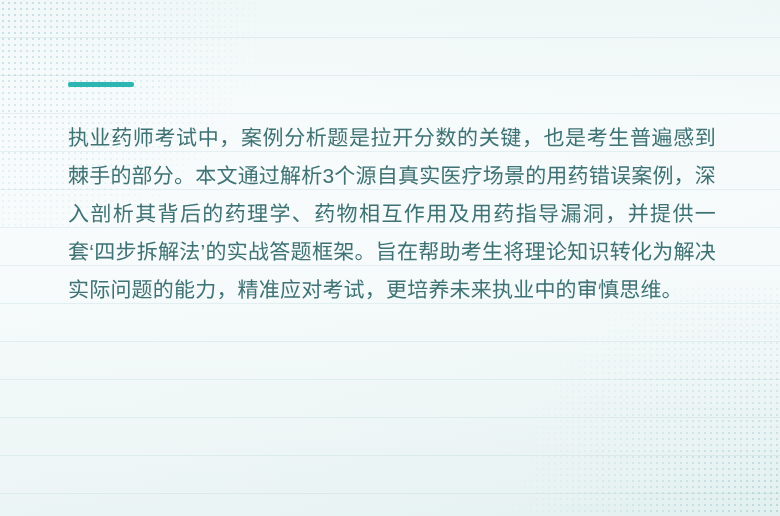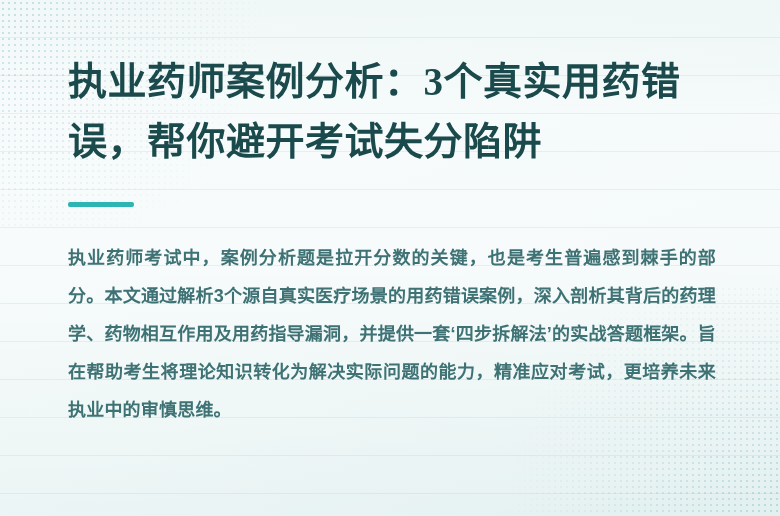--- a/index.html
+++ b/index.html
@@ -107,42 +107,40 @@
     width: 66px;
     height: 5px;
     border-radius: 2px;
     background: #2cb5b3;
   }
 
   .summary {
     margin: 0;
     margin-top: 32px;
     font-family: "Liberation Sans", "DejaVu Sans", sans-serif;
-    font-size: 18px;
+    font-size: 21px;
     line-height: 38px;
     color: #3e7274;
     max-width: 652px;
     letter-spacing: 0.2px;
     text-align: justify;
     text-justify: inter-character;
-    font-weight: bold;
   }
 </style>
 </head>
 <body>
 
 <div class="card">
 
   <div class="sheen"></div>
   <div class="ruled-lines"></div>
   <div class="dots dots-tl"></div>
   <div class="dots dots-br"></div>
 
   <div class="content">
 
-    <h1 class="title">执业药师案例分析：3个真实用药错误，帮你避开考试失分陷阱</h1>
 
     <div class="divider"></div>
 
     <p class="summary">执业药师考试中，案例分析题是拉开分数的关键，也是考生普遍感到棘手的部分。本文通过解析3个源自真实医疗场景的用药错误案例，深入剖析其背后的药理学、药物相互作用及用药指导漏洞，并提供一套‘四步拆解法’的实战答题框架。旨在帮助考生将理论知识转化为解决实际问题的能力，精准应对考试，更培养未来执业中的审慎思维。</p>
 
   </div>
 </div>
 
 </body></html>

